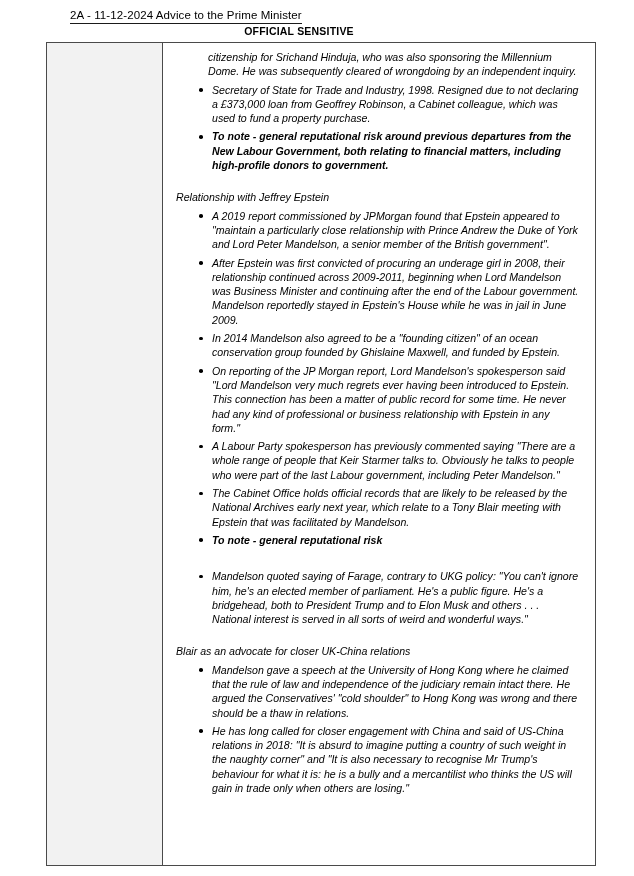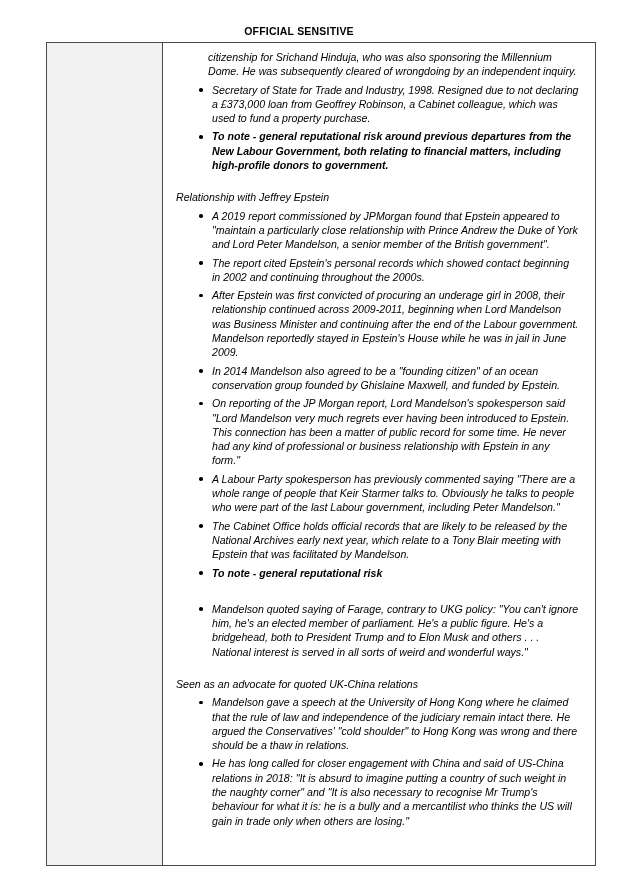--- a/index.html
+++ b/index.html
@@ -124,20 +124,21 @@
     color: #1a38c4;
     text-decoration: underline;
     word-break: break-all;
     font-style: italic;
   }
 </style>
 </head>
 <body>
 
 <div class="page-header">
+  <div class="doc-title">2A - 11-12-2024 Advice to the Prime Minister</div>
   <div class="classification">OFFICIAL SENSITIVE</div>
 </div>
 
 <div class="doc-table">
 
   <div class="col-left"></div>
 
   <div class="col-right">
     <div class="body-block">
 
@@ -146,38 +147,37 @@
       <ul class="bullets">
         <li>Secretary of State for Trade and Industry, 1998. Resigned due to not declaring a £373,000 loan from Geoffrey Robinson, a Cabinet colleague, which was used to fund a property purchase.</li>
         <li class="strong-note">To note - general reputational risk around previous departures from the New Labour Government, both relating to financial matters, including high-profile donors to government.</li>
       </ul>
 
       <div class="spacer"></div>
 
       <div class="heading-line">Relationship with Jeffrey Epstein</div>
       <ul class="bullets">
         <li>A 2019 report commissioned by JPMorgan found that Epstein appeared to "maintain a particularly close relationship with Prince Andrew the Duke of York and Lord Peter Mandelson, a senior member of the British government".</li>
-        <li>The report cited Epstein's personal records which showed contact beginning in 2002 and continuing throughout the 2000s.</li>
         <li>After Epstein was first convicted of procuring an underage girl in 2008, their relationship continued across 2009-2011, beginning when Lord Mandelson was Business Minister and continuing after the end of the Labour government. Mandelson reportedly stayed in Epstein's House while he was in jail in June 2009.</li>
         <li>In 2014 Mandelson also agreed to be a "founding citizen" of an ocean conservation group founded by Ghislaine Maxwell, and funded by Epstein.</li>
         <li>On reporting of the JP Morgan report, Lord Mandelson's spokesperson said "Lord Mandelson very much regrets ever having been introduced to Epstein. This connection has been a matter of public record for some time. He never had any kind of professional or business relationship with Epstein in any form."</li>
         <li>A Labour Party spokesperson has previously commented saying "There are a whole range of people that Keir Starmer talks to. Obviously he talks to people who were part of the last Labour government, including Peter Mandelson."</li>
         <li>The Cabinet Office holds official records that are likely to be released by the National Archives early next year, which relate to a Tony Blair meeting with Epstein that was facilitated by Mandelson.</li>
         <li class="strong-note">To note - general reputational risk</li>
       </ul>
 
       <div class="spacer"></div>
 
       <ul class="bullets">
         <li>Mandelson quoted saying of Farage, contrary to UKG policy: "You can't ignore him, he's an elected member of parliament. He's a public figure. He's a bridgehead, both to President Trump and to Elon Musk and others . . . National interest is served in all sorts of weird and wonderful ways."</li>
       </ul>
 
       <div class="spacer"></div>
 
-      <div class="heading-line">Seen as an advocate for quoted UK-China relations</div>
+      <div class="heading-line">Blair as an advocate for closer UK-China relations</div>
       <ul class="bullets">
         <li>Mandelson gave a speech at the University of Hong Kong where he claimed that the rule of law and independence of the judiciary remain intact there. He argued the Conservatives' "cold shoulder" to Hong Kong was wrong and there should be a thaw in relations.</li>
         <li>He has long called for closer engagement with China and said of US-China relations in 2018: "It is absurd to imagine putting a country of such weight in the naughty corner" and "It is also necessary to recognise Mr Trump's behaviour for what it is: he is a bully and a mercantilist who thinks the US will gain in trade only when others are losing."</li>
       </ul>
 
     </div>
   </div>
 </div>
 
 </body></html>

